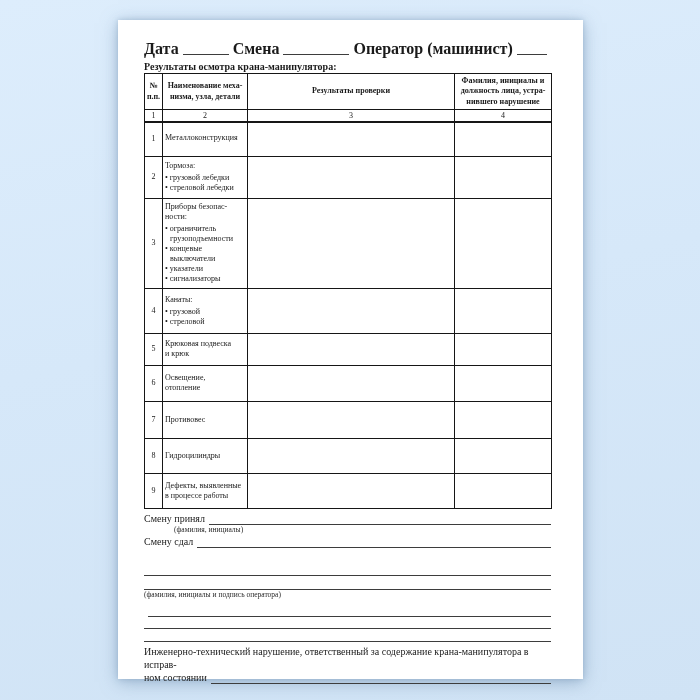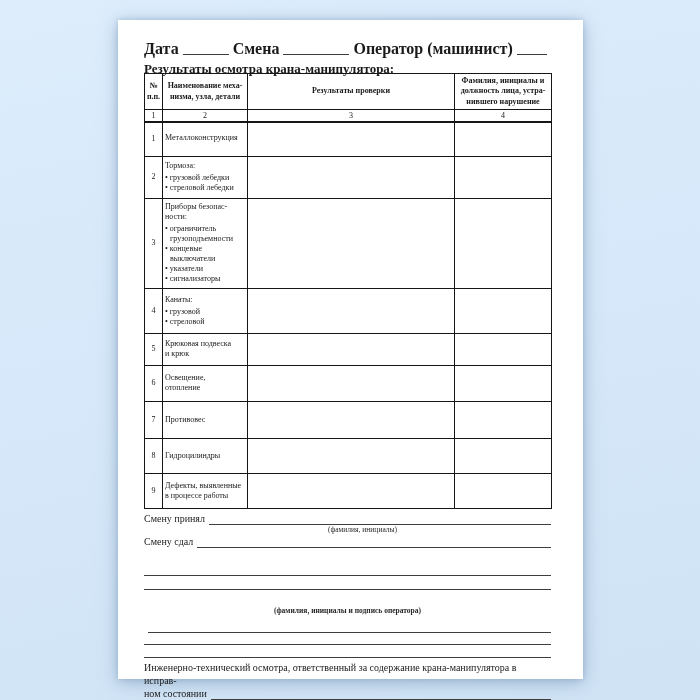--- a/index.html
+++ b/index.html
@@ -24,21 +24,21 @@
     display: flex; align-items: flex-end;
     font-size: 16px; font-weight: bold; line-height: 13px;
     white-space: nowrap;
   }
   .uline { border-bottom: 1px solid #3d3d3d; height: 12px; display: inline-block; }
   .topline .uline { margin: 0 4px; }
   .w46 { width: 46px; } .w66 { width: 66px; }
   .grow { flex: 1 1 auto; }
   .subtitle {
     position: absolute; left: 26px; top: 41px;
-    font-size: 13px; font-weight: bold;
+    font-size: 10px; font-weight: bold;
   }
   
   table.inspection {
     position: absolute; left: 26px; top: 53px;
     width: 407px; table-layout: fixed; border-collapse: collapse;
     font-size: 8px; line-height: 1.25; color: #1a1a1a;
     border: 1.5px solid #161616;
   }
   table.inspection th, table.inspection td {
     border: 1px solid #161616; padding: 1px 2px; vertical-align: middle;
@@ -56,30 +56,30 @@
   td.c-name .bul { padding-left: 5px; text-indent: -5px; }
   
   .footer {
     position: absolute; left: 26px; right: 32px; top: 492px;
     font-size: 10px; line-height: 13px; color: #1a1a1a;
   }
   .frow { display: flex; align-items: flex-end; height: 13px; white-space: nowrap; }
   .frow .uline { flex: 1 1 auto; margin-left: 4px; }
   .cap {
     font-size: 7.5px; line-height: 10px; height: 10px;
-    text-align: center; color: #2a2a2a;
+    text-align: left; color: #2a2a2a;
   }
   .cap-name { padding-left: 30px; }
   .cap-cond { padding-left: 10px; }
   .rule { height: 0; border-top: 1px solid #3d3d3d; }
   .r1 { margin-top: 27px; }
   .r2 { margin-top: 13px; }
   .r3 { margin-top: 11px; }
   .r4 { margin-top: 12px; }
-  .cap3 { margin-top: 16px; font-weight: bold; }
+  .cap3 { margin-top: 0; }
   .slesar { margin-top: 4px; }
   .para { margin-top: 3px; line-height: 13px; }
 </style>
 </head>
 <body>
 
 <div class="paper">
 
   <div class="topline">
     <span>Дата</span>
@@ -229,20 +229,20 @@
     <div class="rule r2"></div>
     <div class="cap cap3">(фамилия, инициалы и подпись оператора)</div>
 
     <div class="frow slesar">
       <span class="uline"></span>
     </div>
 
     <div class="rule r3"></div>
     <div class="rule r4"></div>
 
-    <div class="para">Инженерно-технический осмотра, ответственный за содержание крана-манипулятора в исправ-</div>
+    <div class="para">Инженерно-технический нарушение, ответственный за содержание крана-манипулятора в исправ-</div>
     <div class="frow">
       <span>ном состоянии</span>
       <span class="uline"></span>
     </div>
   </div>
 
 </div>
 
 </body></html>

